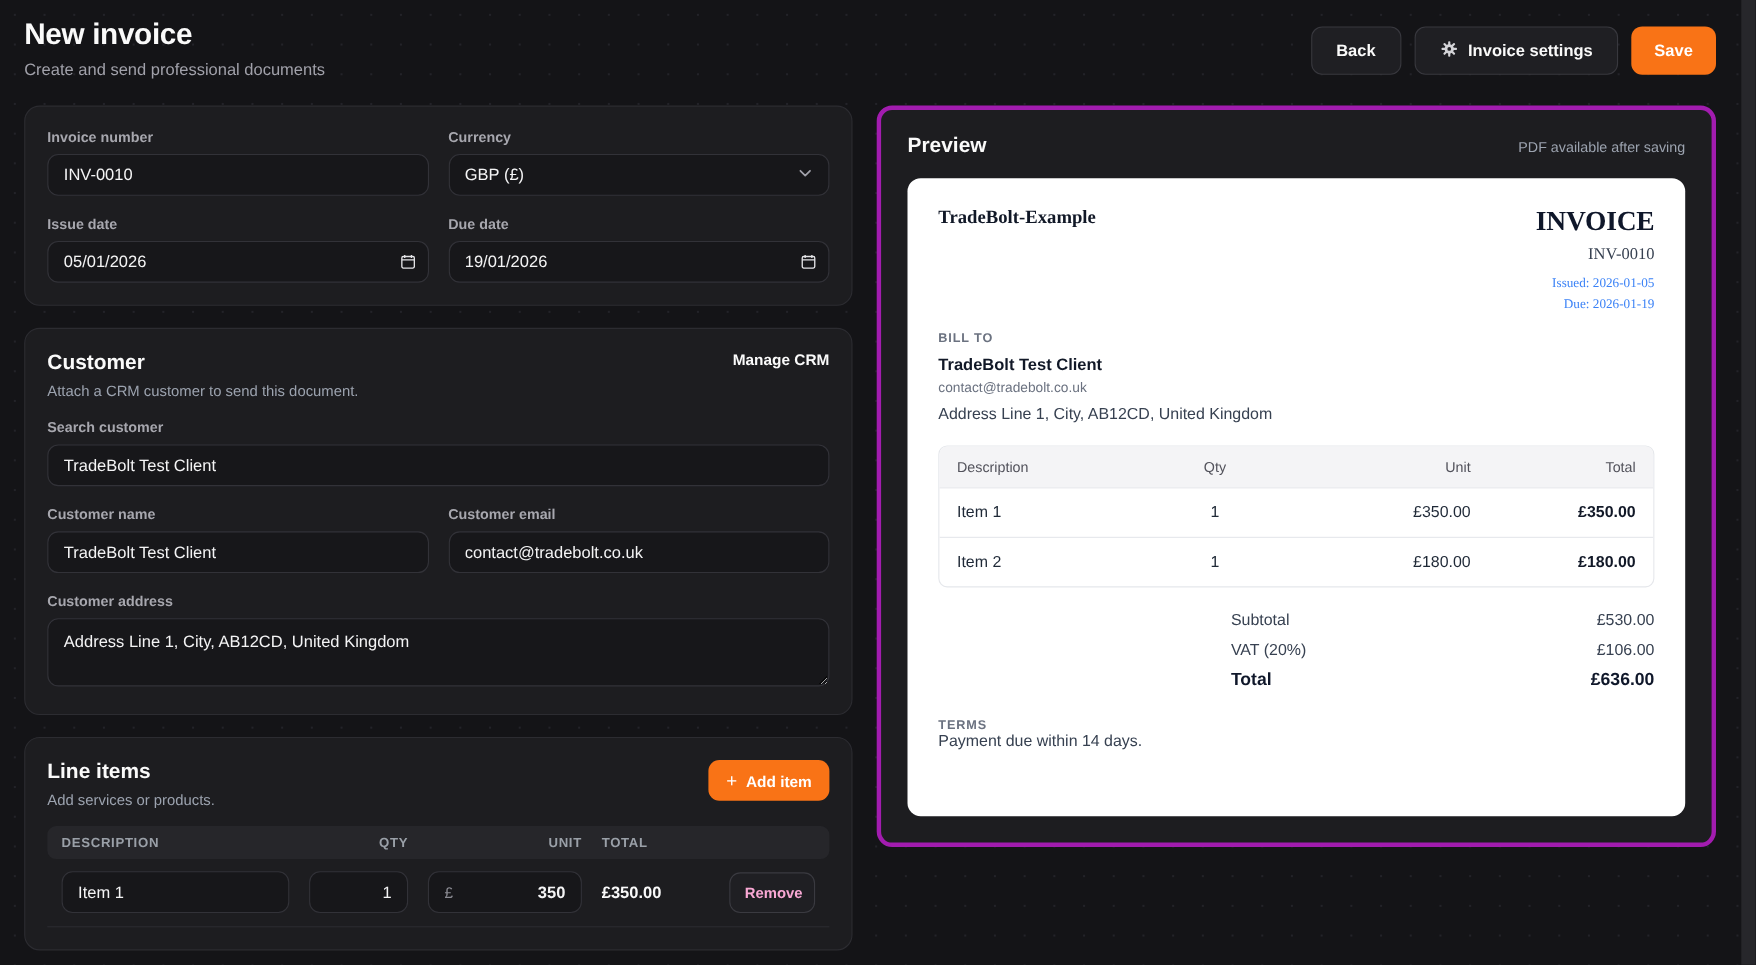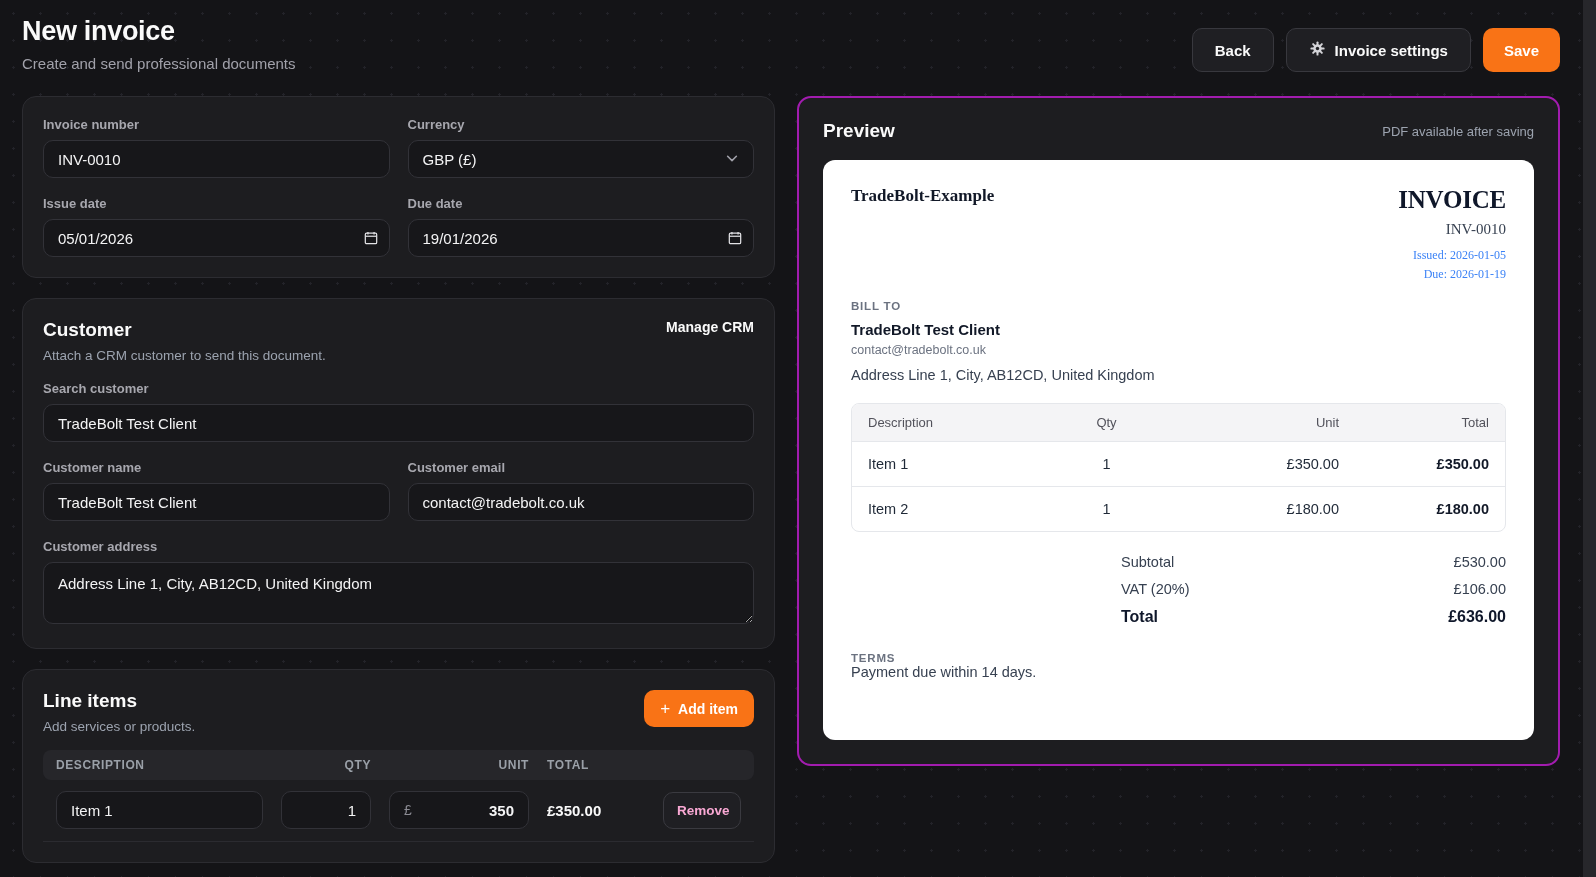--- a/index.html
+++ b/index.html
@@ -8,21 +8,21 @@
     font-family:"Liberation Sans", sans-serif;
     background-color:#141417;
     background-image:radial-gradient(#232329 1.2px, transparent 1.2px);
     background-size:27px 27px;
     color:#f4f4f5;
     position:relative;
   }
   .page { padding:16px 36px 0 22px; }
 
   
-  .topbar { display:flex; justify-content:space-between; align-items:flex-end; margin-bottom:24px; }
+  .topbar { display:flex; justify-content:space-between; align-items:center; margin-bottom:24px; }
   .page-title { font-size:27px; font-weight:800; color:#fafafa; letter-spacing:-0.3px; }
   .page-subtitle { margin-top:8px; font-size:15px; color:#a1a1aa; }
   .top-actions { display:flex; gap:12px; margin-top:4px; }
   .btn { height:44px; border-radius:10px; font-size:15px; font-weight:700; display:inline-flex; align-items:center; gap:9px; cursor:pointer; border:1px solid transparent; font-family:inherit; }
   .btn-ghost { background:#1f1f23; border-color:#38383e; color:#fafafa; padding:0 22px; }
   .btn-accent { background:#f97316; color:#ffffff; padding:0 21px; border:none; }
   .gear-svg { display:inline-block; }
 
   
   .columns { display:grid; grid-template-columns:753px 1fr; gap:22px; align-items:start; }
@@ -58,21 +58,21 @@
   .li-table-head .col-qty, .li-table-head .col-unit { text-align:right; }
   .li-row { padding:11px 13px 12px; border-bottom:1px solid #2b2b30; }
   .qty-input { text-align:right; }
   .unit-wrap { display:flex; align-items:center; background:#17171a; border:1px solid #323238; border-radius:10px; height:38px; padding:0 14px; }
   .unit-wrap .sym { color:#8b8b93; font-size:14px; }
   .unit-wrap input { flex:1; background:transparent; border:none; outline:none; color:#f4f4f5; font-size:15px; text-align:right; font-family:inherit; width:60px;font-weight:bold; }
   .li-total { font-size:15px; font-weight:800; color:#fafafa; }
   .btn-remove { height:37px; border-radius:10px; background:#1f1f23; border:1px solid #3a3a40; color:#f9a8d4; font-size:13.5px; font-weight:700; padding:0 13px; cursor:pointer; font-family:inherit; }
 
   
-  .preview-panel { background:#1d1d20; border:2px solid #a21caf; border-radius:14px; padding:22px 24px 24px; }
+  .preview-panel { background:#1d1d20; border:4px solid #a21caf; border-radius:14px; padding:22px 24px 24px; }
   .preview-head { display:flex; justify-content:space-between; align-items:center; }
   .preview-title { font-size:19px; font-weight:800; color:#fafafa; }
   .pdf-note { font-size:13px; color:#9ca3af; }
 
   .invoice { background:#ffffff; border-radius:12px; margin-top:18px; padding:26px 28px 30px; color:#111827; min-height:580px; }
   .inv-top { display:flex; justify-content:space-between; align-items:flex-start;font-family:Liberation Serif, serif; }
   .inv-business { font-size:17px; font-weight:800; color:#111827; }
   .inv-meta { text-align:right; }
   .inv-doc-type { font-size:25px; font-weight:800; letter-spacing:-0.2px; color:#0f172a; }
   .inv-number { font-size:15px; color:#374151; margin-top:7px; }

